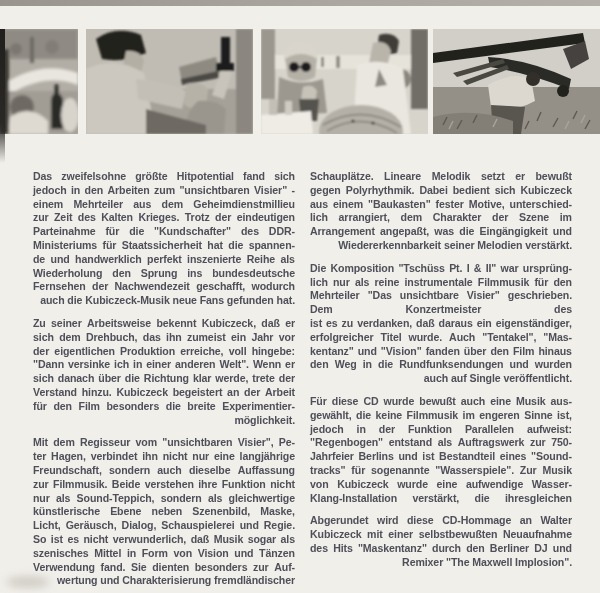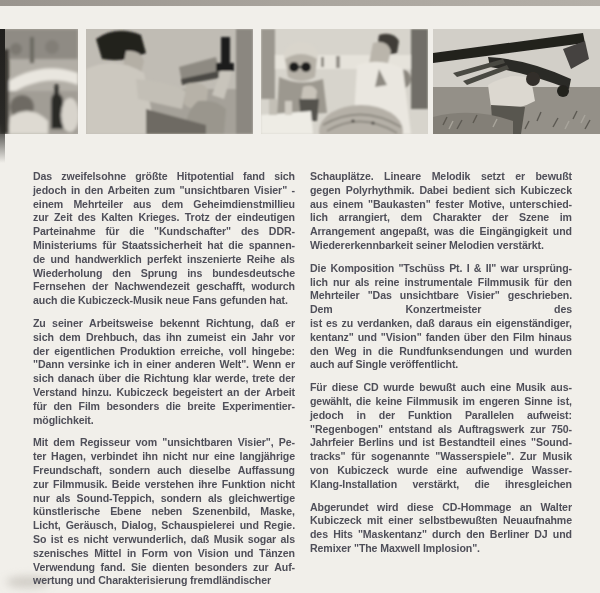--- a/index.html
+++ b/index.html
@@ -34,21 +34,21 @@
     display:flex;justify-content:space-between;
   }
   .col{width:262px;}
   .para{
     margin:0 0 9px 0;
     font-size:10.6px;line-height:13.8px;font-weight:700;
     color:#4f4f59;letter-spacing:-0.1px;
   }
   .tline{display:flex;justify-content:space-between;}
   .tline span{white-space:pre;}
-  .tline-last{display:block;text-align:left;}
+  .tline-last{display:block;text-align:right;}
 </style>
 </head>
 <body>
 
 <div class="top-band"></div>
 
 <div class="photo" id="photo1" title="blurred scene with white awning, dark figure and bottle silhouette (cropped at left edge)">
   <svg viewBox="0 0 78 105" preserveAspectRatio="none">
     <defs>
         <filter id="b1">
@@ -259,21 +259,21 @@
           <span>wodurch</span>
         </div>
         <div class="tline-last">auch die Kubiczeck-Musik neue Fans gefunden hat.</div>
       </div>
     <div class="para">
         <div class="tline">
           <span>Zu</span>
           <span>seiner</span>
           <span>Arbeitsweise</span>
           <span>bekennt</span>
-          <span>Richtung,</span>
+          <span>Kubiczeck,</span>
           <span>daß</span>
           <span>er</span>
         </div>
         <div class="tline">
           <span>sich</span>
           <span>dem</span>
           <span>Drehbuch,</span>
           <span>das</span>
           <span>ihn</span>
           <span>zumeist</span>
@@ -506,20 +506,28 @@
           <span>ist</span>
           <span>es</span>
           <span>zu</span>
           <span>verdanken,</span>
           <span>daß</span>
           <span>daraus</span>
           <span>ein</span>
           <span>eigenständiger,</span>
         </div>
         <div class="tline">
+          <span>erfolgreicher</span>
+          <span>Titel</span>
+          <span>wurde.</span>
+          <span>Auch</span>
+          <span>"Tentakel",</span>
+          <span>"Mas-</span>
+        </div>
+        <div class="tline">
           <span>kentanz"</span>
           <span>und</span>
           <span>"Vision"</span>
           <span>fanden</span>
           <span>über</span>
           <span>den</span>
           <span>Film</span>
           <span>hinaus</span>
         </div>
         <div class="tline">

